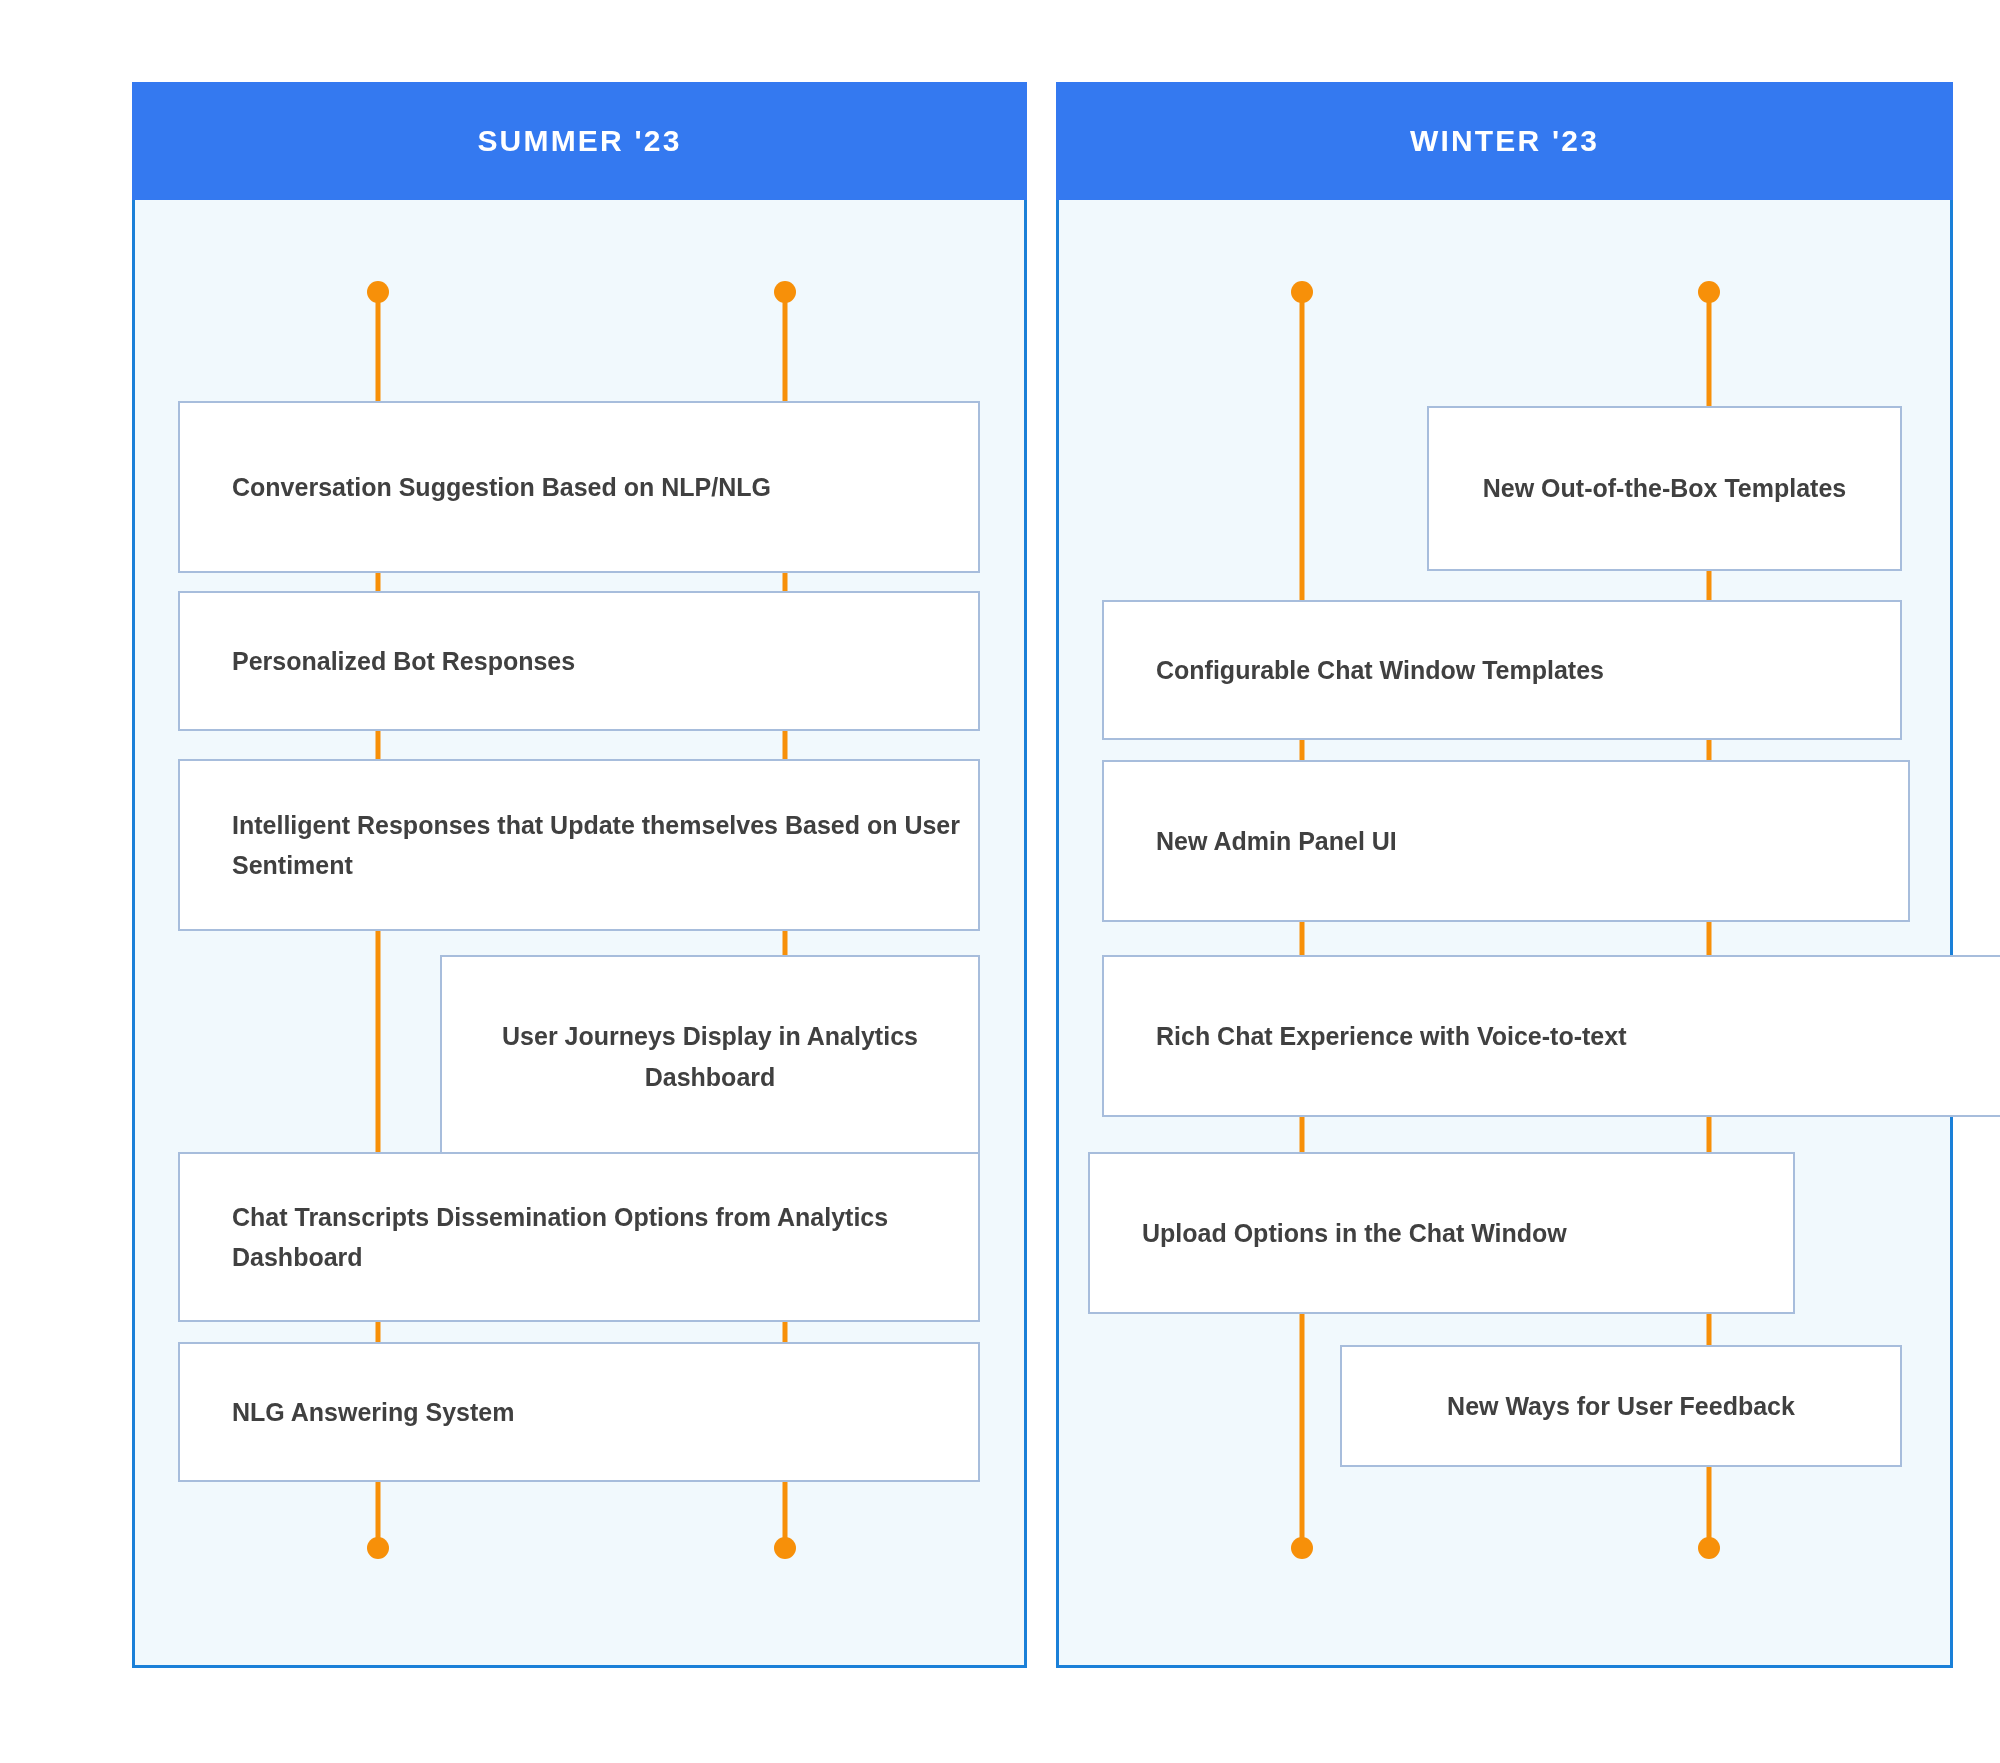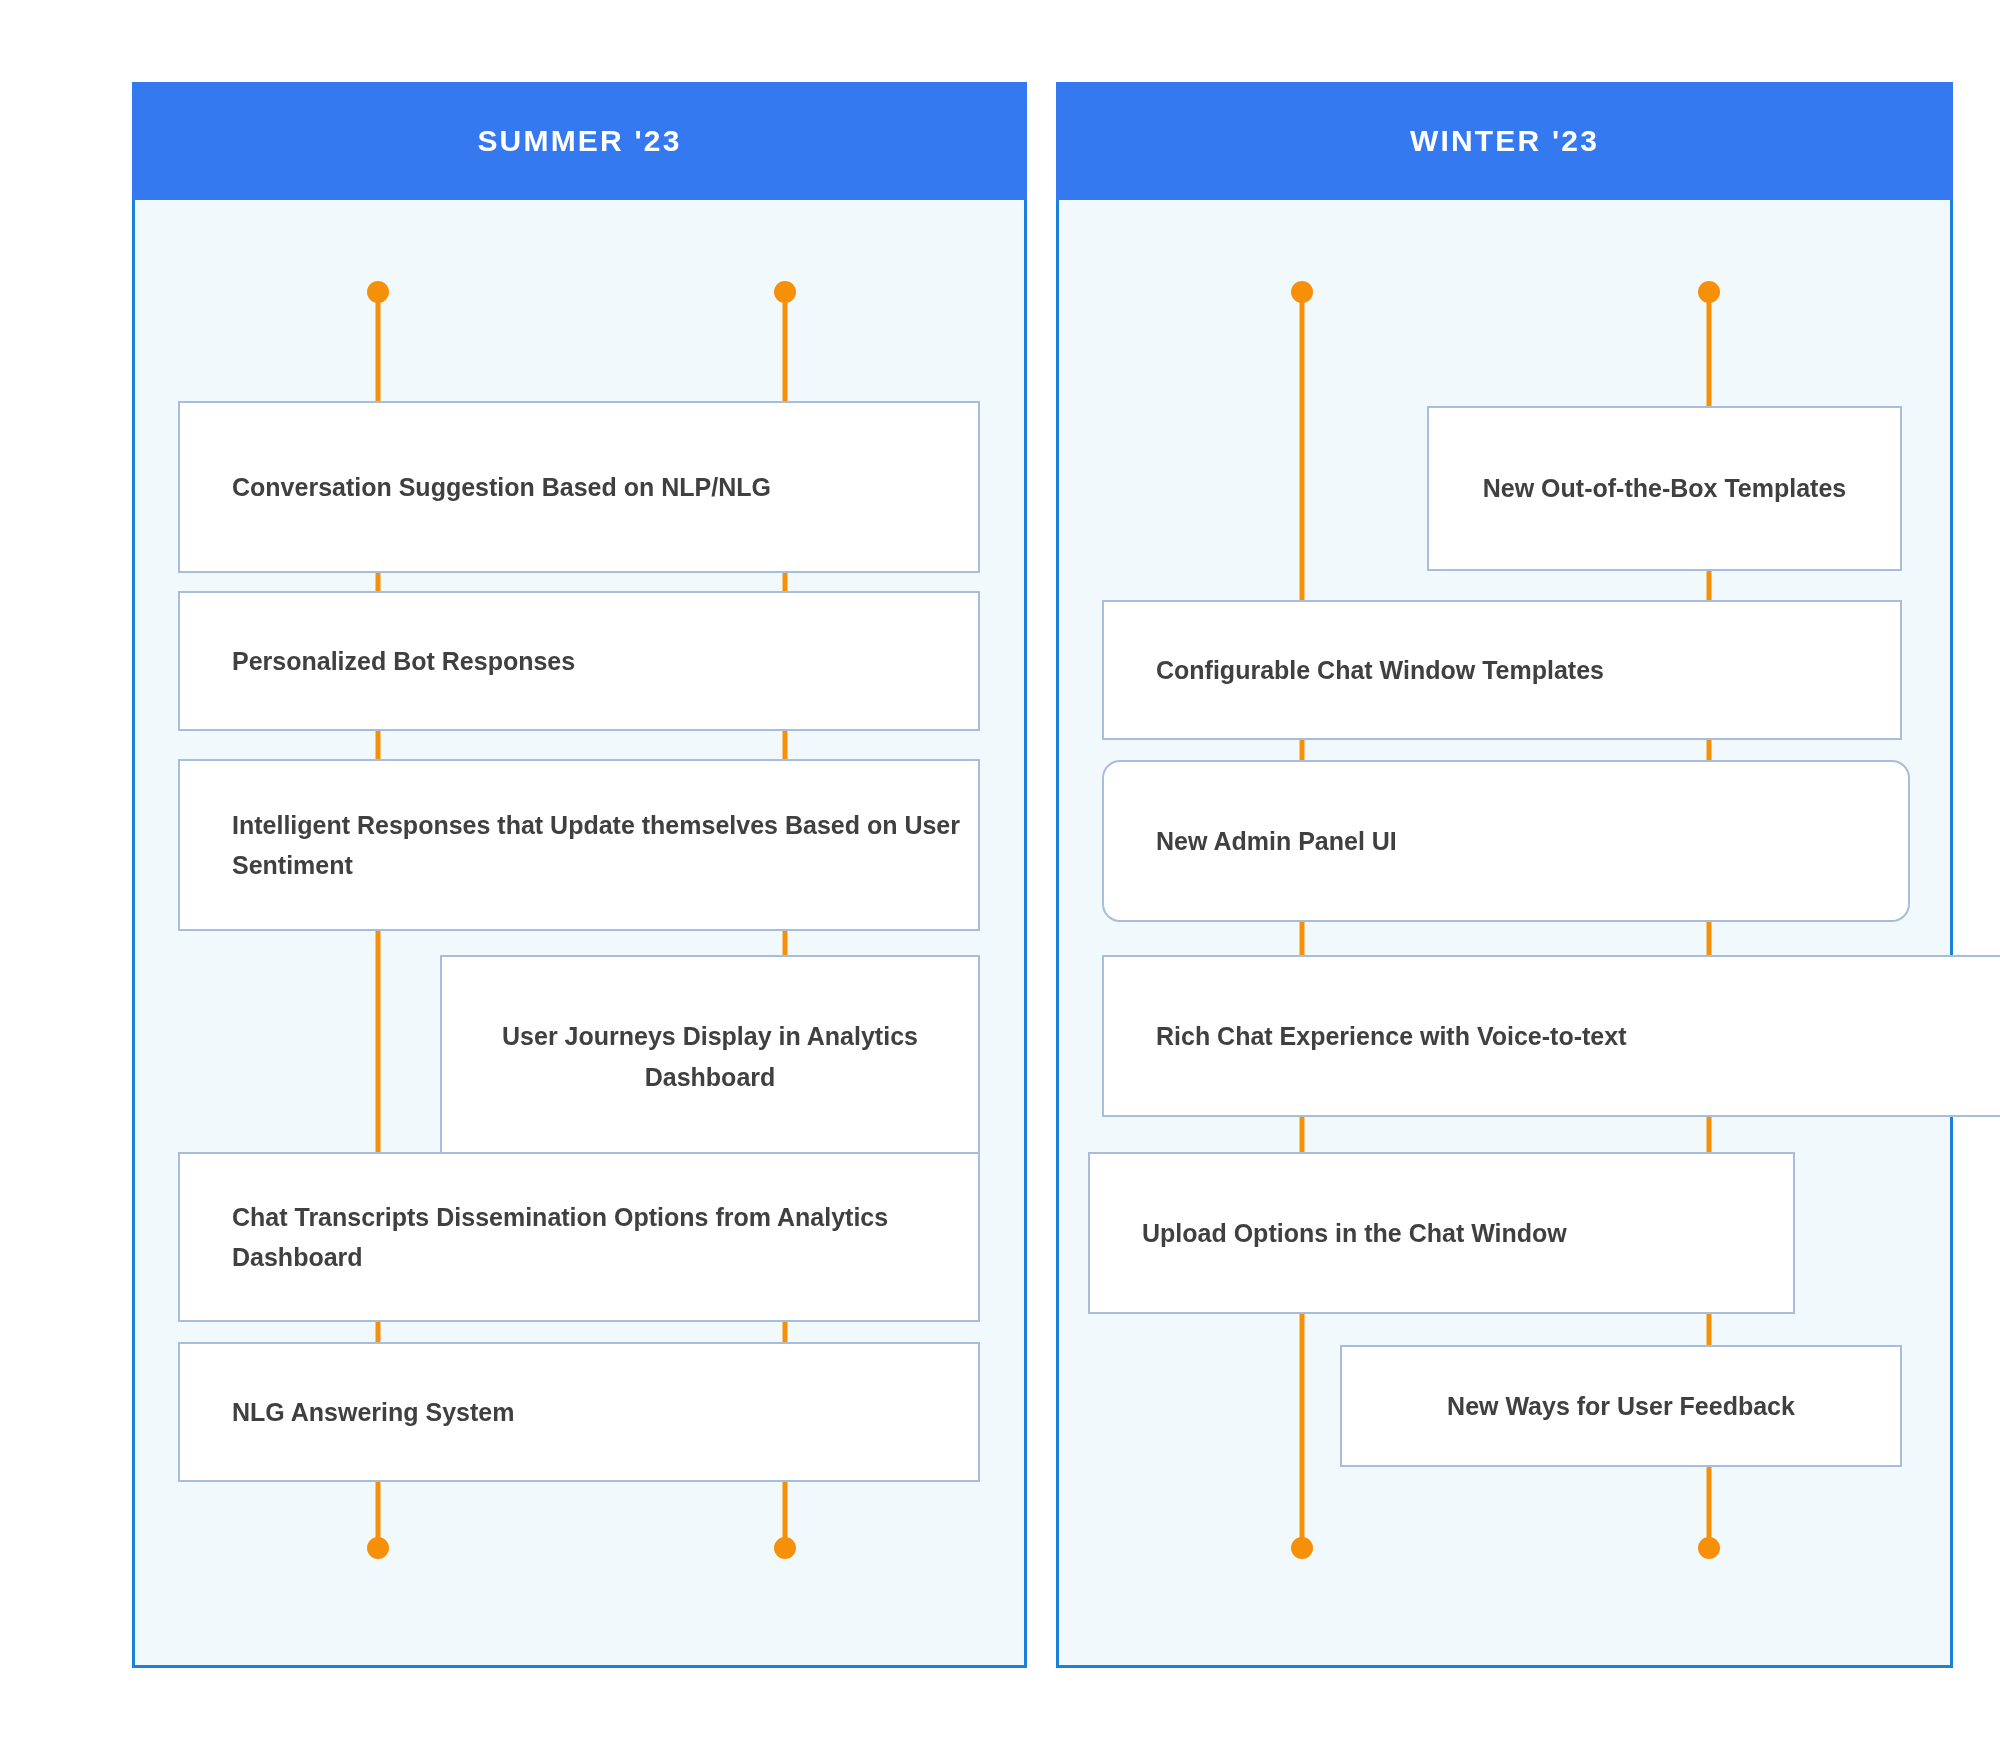--- a/index.html
+++ b/index.html
@@ -139,21 +139,21 @@
     <div class="dot" style="left: 1262px; top: 1548px;"></div>
     <div class="rail" style="left: 1669px; top: 292px; height: 1256px;"></div>
     <div class="dot" style="left: 1669px; top: 292px;"></div>
     <div class="dot" style="left: 1669px; top: 1548px;"></div>
     <div class="item-box align-center" style="left: 1387px; top: 406px; width: 475px; height: 165px;">
       <div class="label">New Out-of-the-Box Templates</div>
     </div>
     <div class="item-box align-left" style="left: 1062px; top: 600px; width: 800px; height: 140px;">
       <div class="label">Configurable Chat Window Templates</div>
     </div>
-    <div class="item-box align-left" style="left: 1062px; top: 760px; width: 808px; height: 162px; border-radius: 18px;">
+    <div class="item-box align-left" style="left: 1062px; top: 760px; width: 808px; height: 162px;">
       <div class="label">New Admin Panel UI</div>
     </div>
     <div class="item-box align-left" style="left: 1062px; top: 955px; width: 964px; height: 162px;">
       <div class="label">Rich Chat Experience with Voice-to-text</div>
     </div>
     <div class="item-box align-left" style="left: 1048px; top: 1152px; width: 707px; height: 162px;">
       <div class="label">Upload Options in the Chat Window</div>
     </div>
     <div class="item-box align-center" style="left: 1300px; top: 1345px; width: 562px; height: 122px;">
       <div class="label">New Ways for User Feedback</div>

